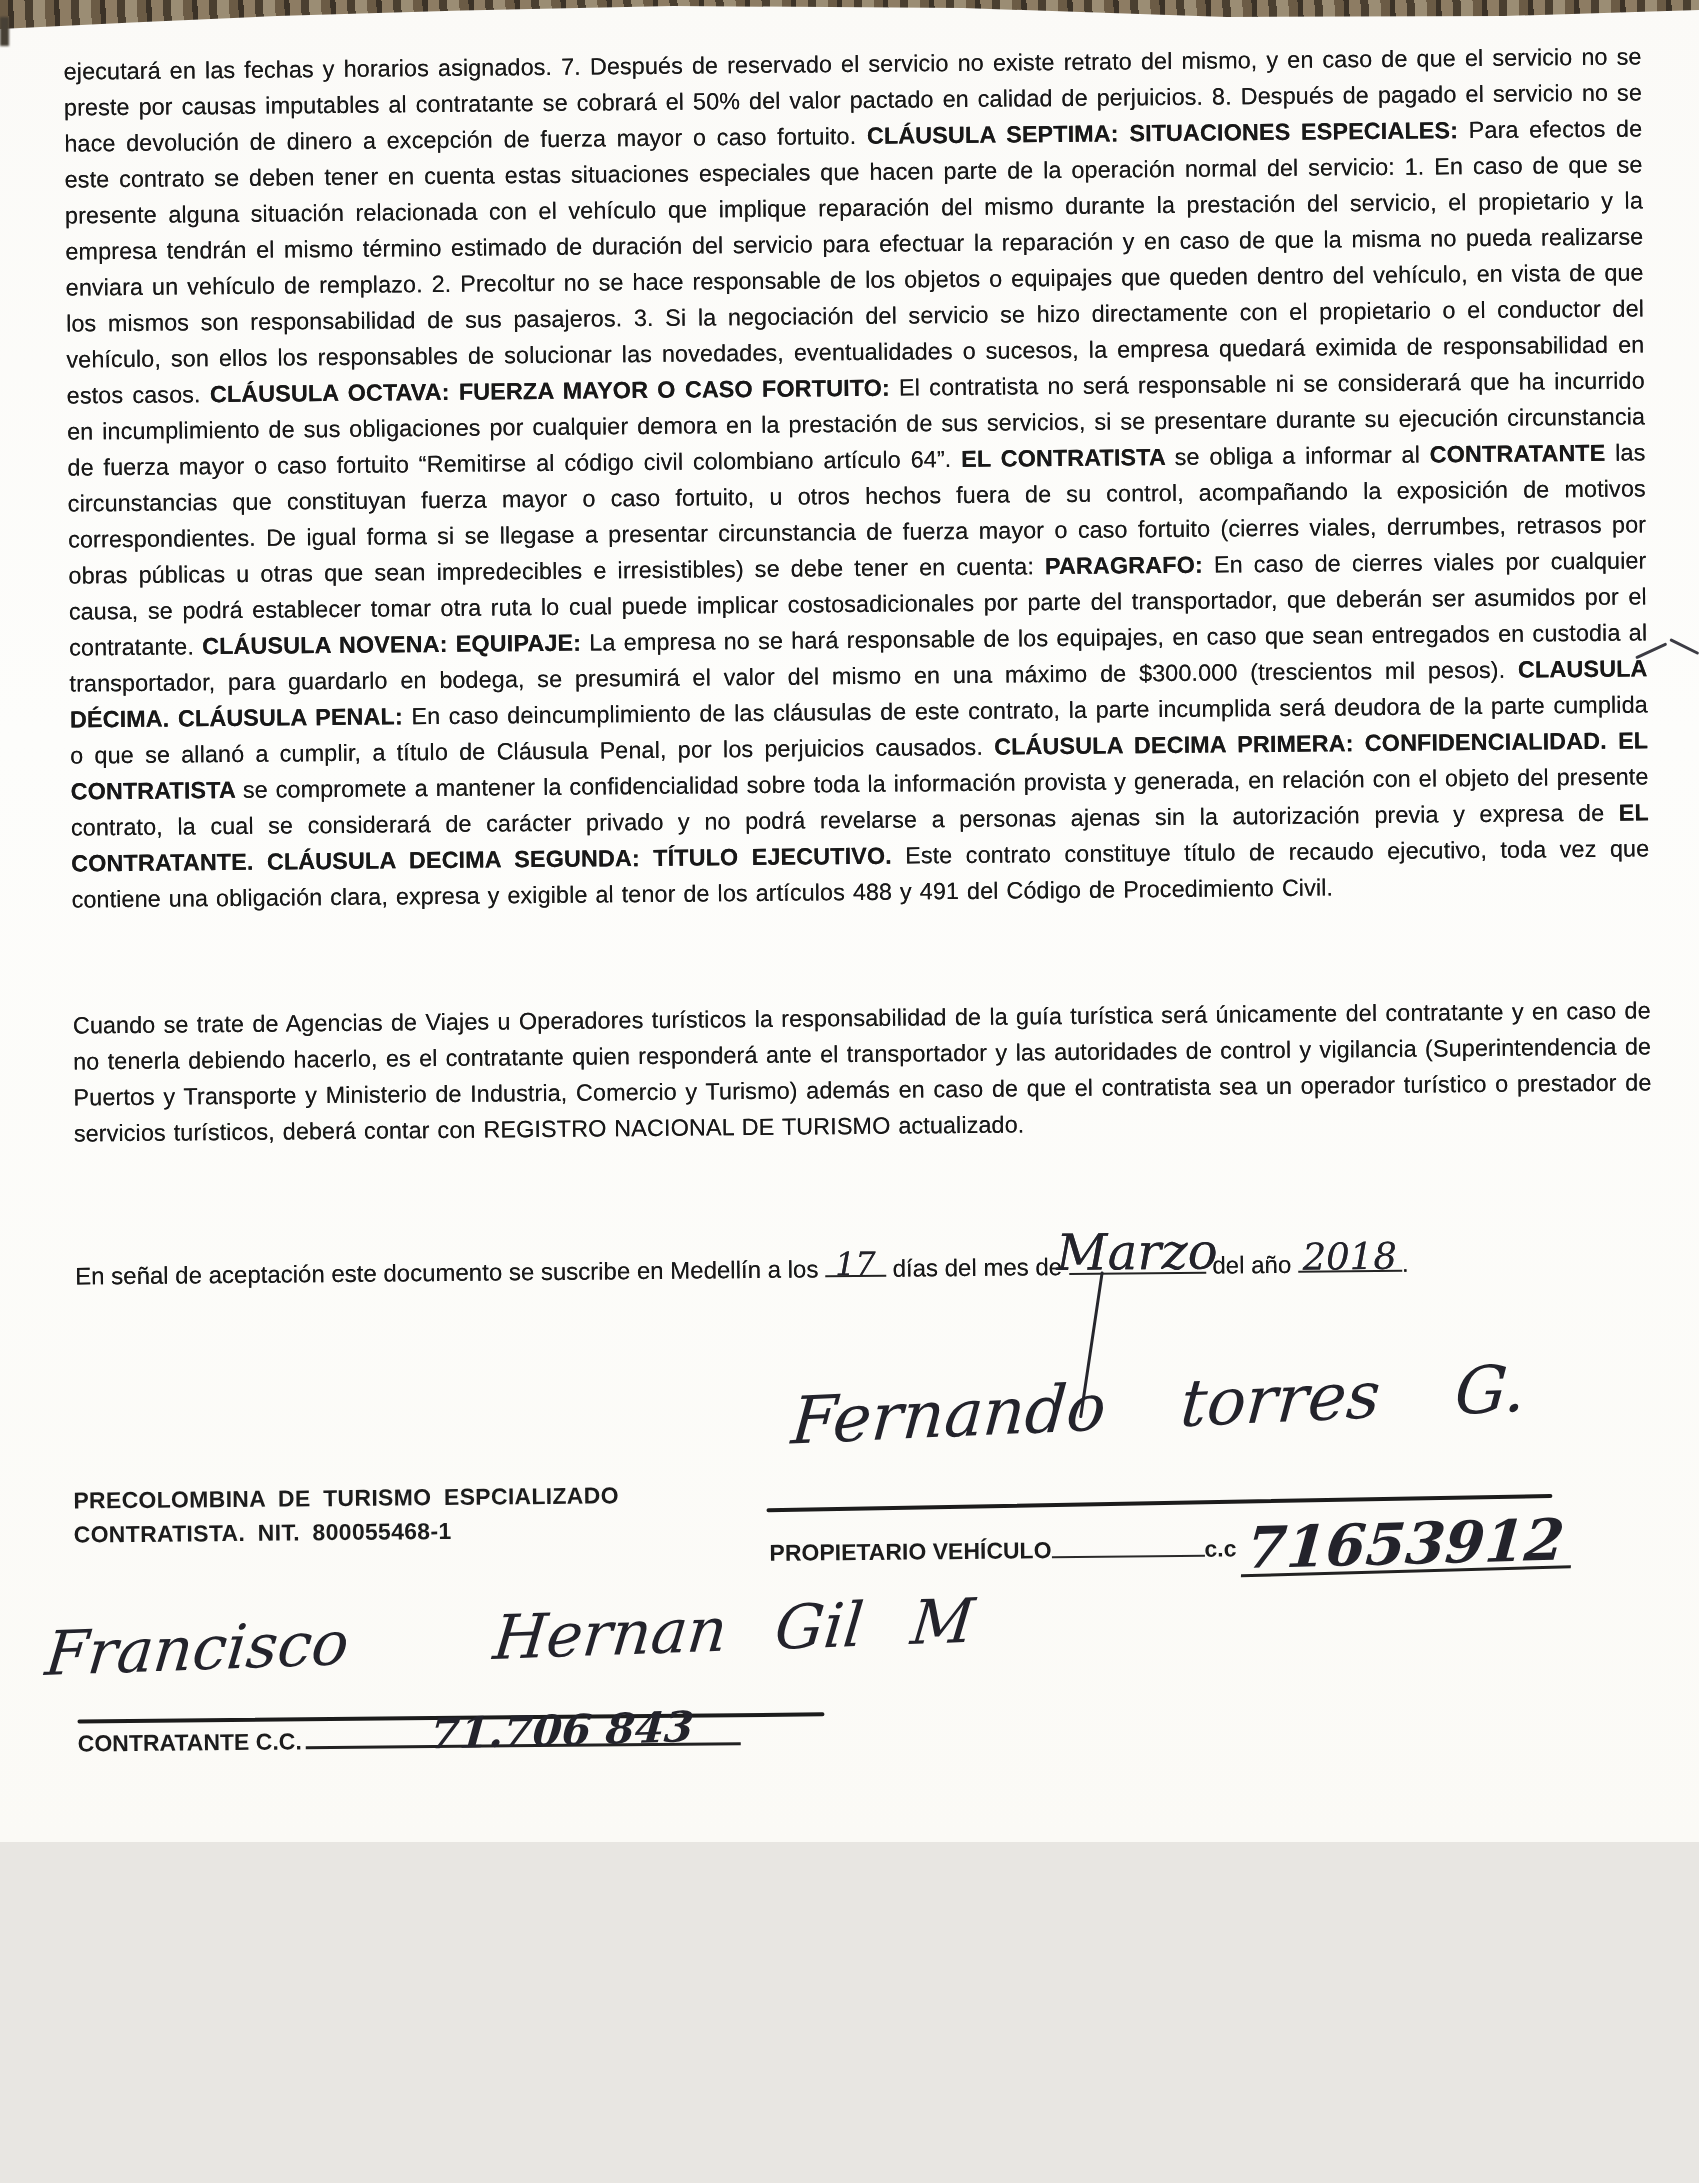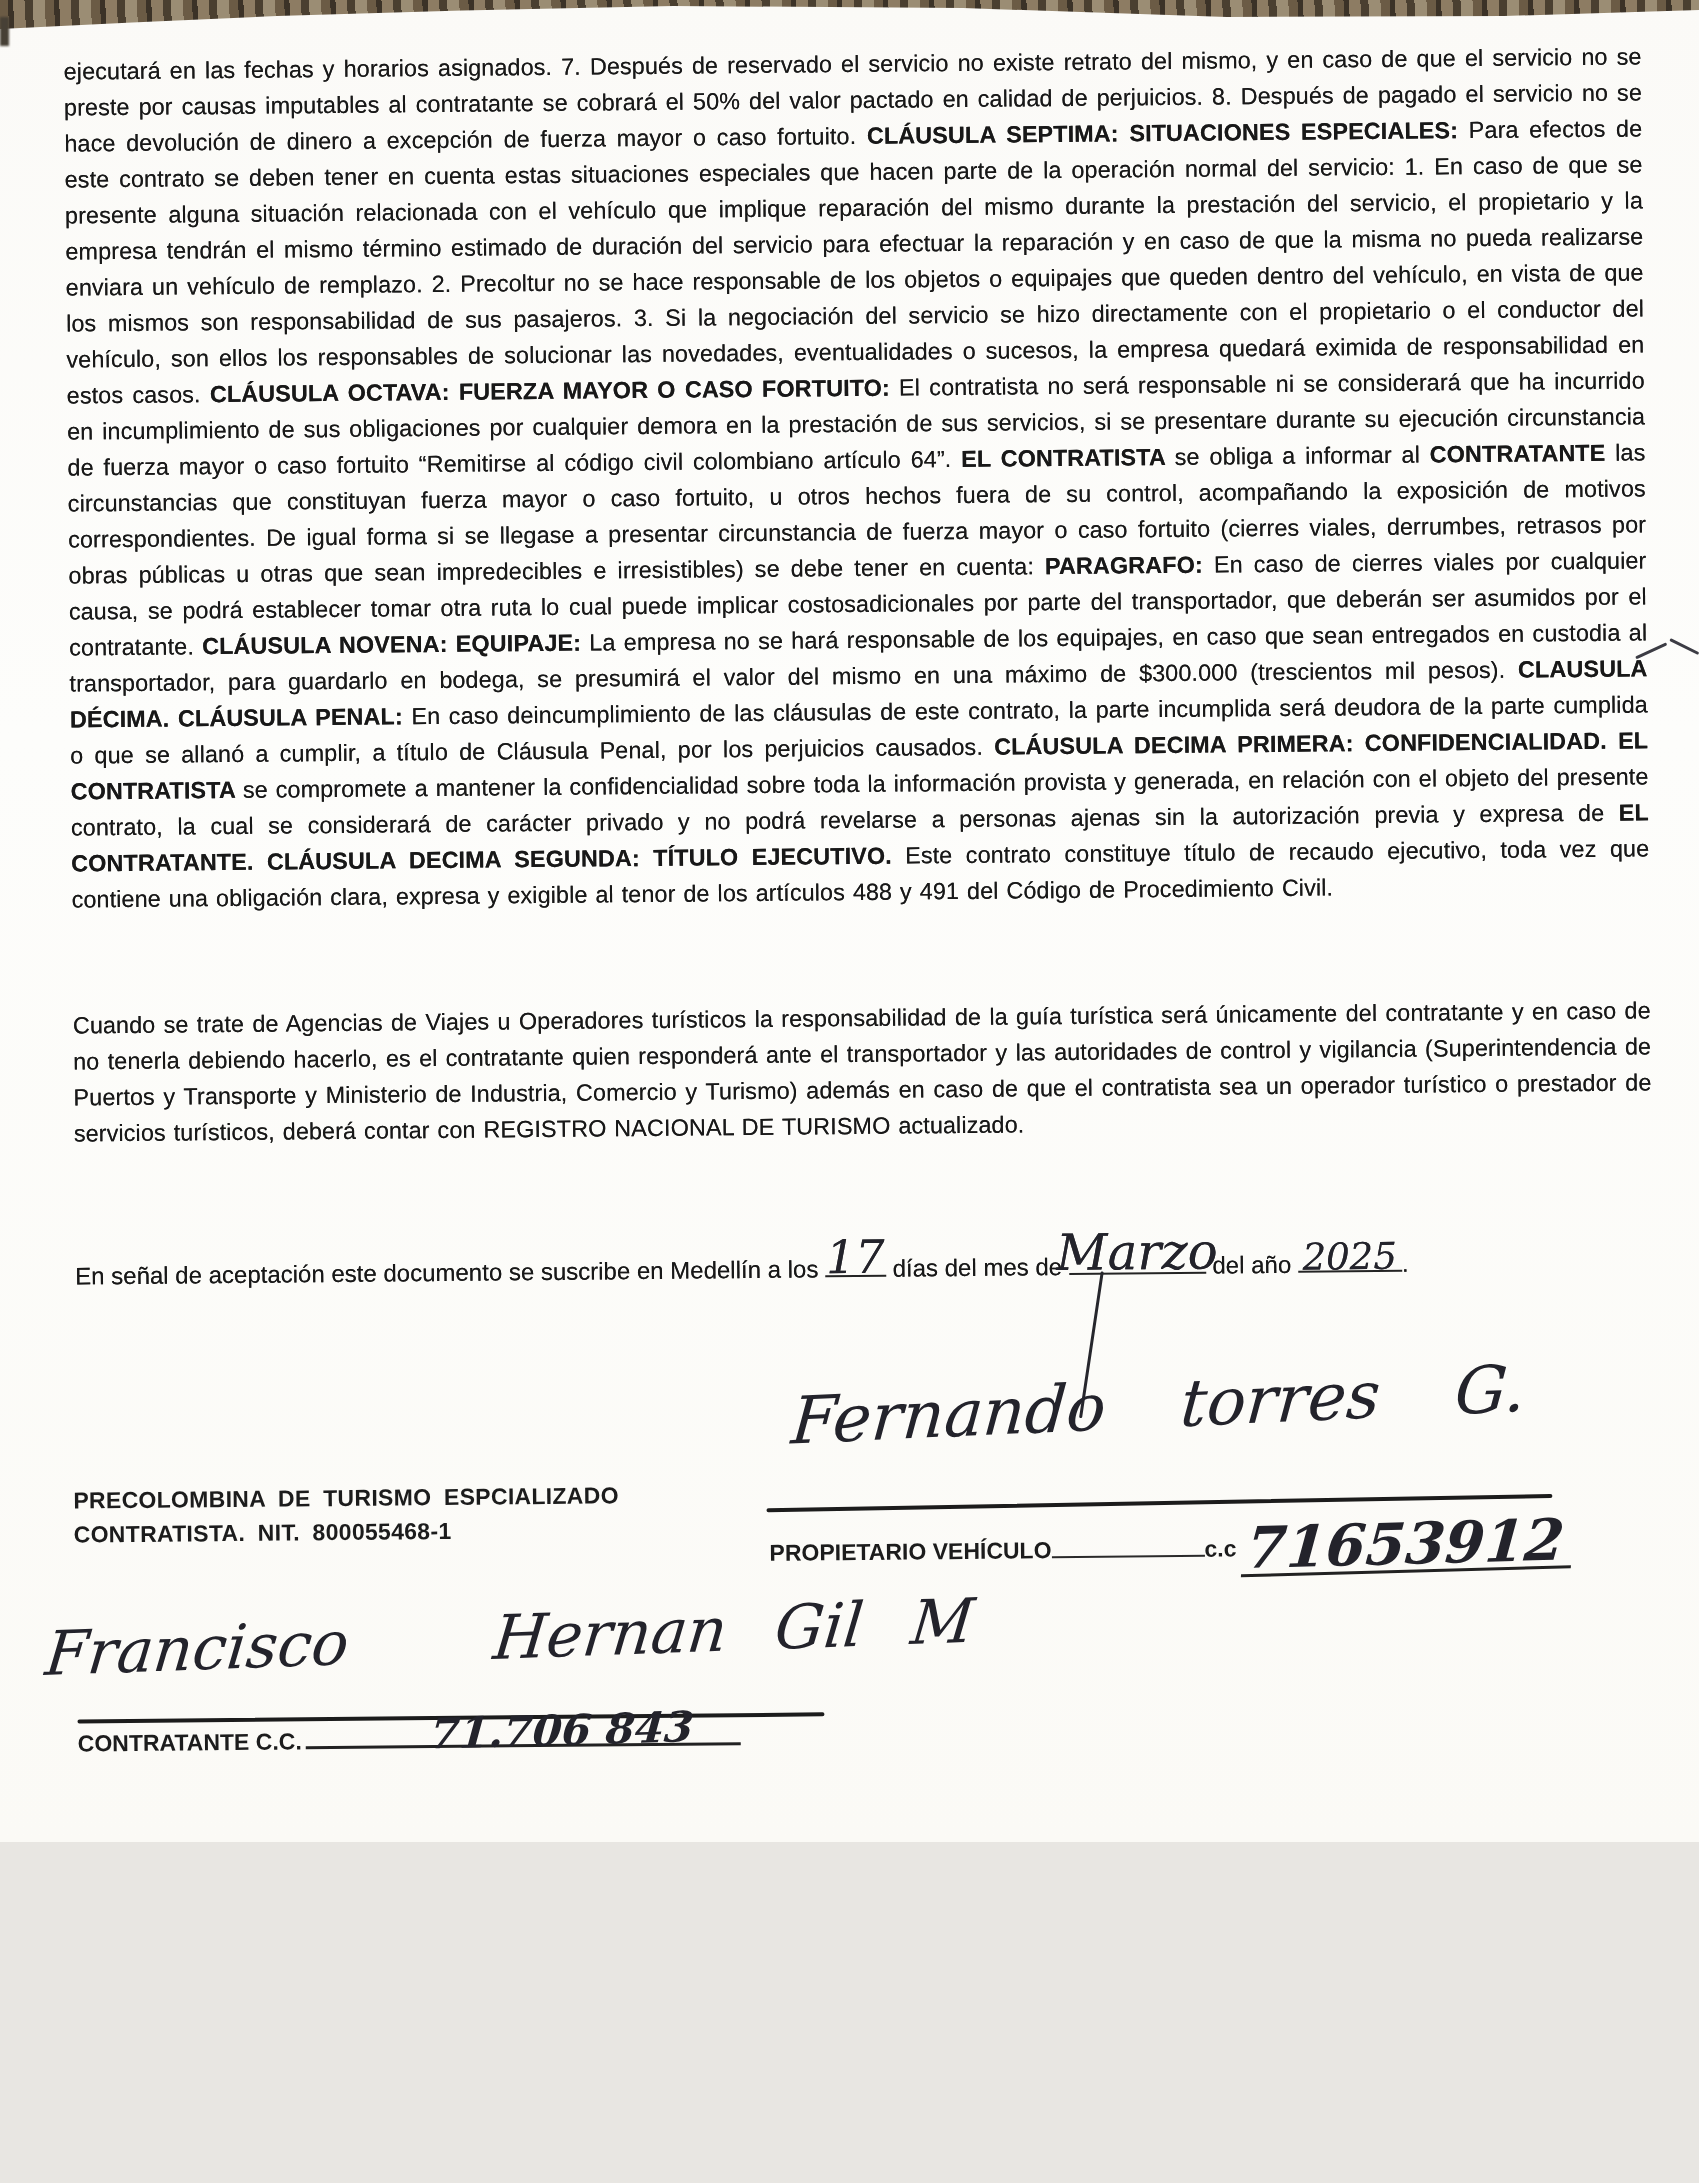--- a/index.html
+++ b/index.html
@@ -44,21 +44,21 @@
   }
   .blank{display:inline-block;position:relative;border-bottom:2.3px solid #242424;vertical-align:baseline;overflow:visible;}
   .blank .hand{position:absolute;left:50%;transform:translateX(-50%);bottom:-5.3px;white-space:nowrap;}
   .blank-day{width:61px;height:24px;}
   .blank-month{width:137px;height:24px;}
   .blank-year{width:104px;height:24px;}
   .hand{
     font-family:"DejaVu Serif",serif;font-style:italic;
     color:#23232b;line-height:1;
   }
-  .hand-day{font-size:46px;}
+  .hand-day{font-size:32px;}
   .hand-month{font-size:50px;transform:translateX(-50%) rotate(-3deg) skewX(-8deg);}
   .hand-year{font-size:37px;transform:translateX(-50%) rotate(-2deg) skewX(-10deg);}
   .month-tail{position:absolute;left:20px;top:22.4px;width:2.6px;height:148px;background:#26262c;border-radius:1.3px;transform:rotate(9deg);}
 
   
   .company{position:absolute;left:59px;top:1476px;font-size:23px;font-weight:bold;line-height:34px;letter-spacing:0.3px;word-spacing:6px;color:#1c1c1c;}
   .sig-owner{position:absolute;left:752px;top:1375px;width:831px;}
   .owner-name{position:absolute;left:26px;top:0;font-size:65px;white-space:pre;transform:rotate(-2deg) skewX(-7deg);word-spacing:17px;}
   .owner-line{position:absolute;left:0;top:129px;width:786px;height:4px;background:#1c1c1c;transform:rotate(-.5deg);border-radius:2px;}
   .owner-row{position:absolute;left:2.6px;top:141px;font-size:23px;font-weight:bold;white-space:nowrap;color:#1c1c1c;}
@@ -101,21 +101,21 @@
 
     <div class="acceptance">
       <span>En señal de aceptación este documento se suscribe en Medellín a los</span>
       <span class="blank blank-day"><span class="hand hand-day">17</span></span>
       <span>días del mes de</span>
       <span class="blank blank-month">
         <span class="hand hand-month">Marzo</span>
         <span class="month-tail"></span>
       </span>
       <span>del año</span>
-      <span class="blank blank-year"><span class="hand hand-year">2025</span></span><span>.</span>
+      <span class="blank blank-year"><span class="hand hand-year">2018</span></span><span>.</span>
     </div>
 
     <div class="company">
       <div>PRECOLOMBINA DE TURISMO ESPCIALIZADO</div>
       <div>CONTRATISTA.  NIT. 800055468-1</div>
     </div>
 
     <div class="sig-owner">
       <div class="hand owner-name">Fernando  torres  G.</div>
       <div class="owner-line"></div>

